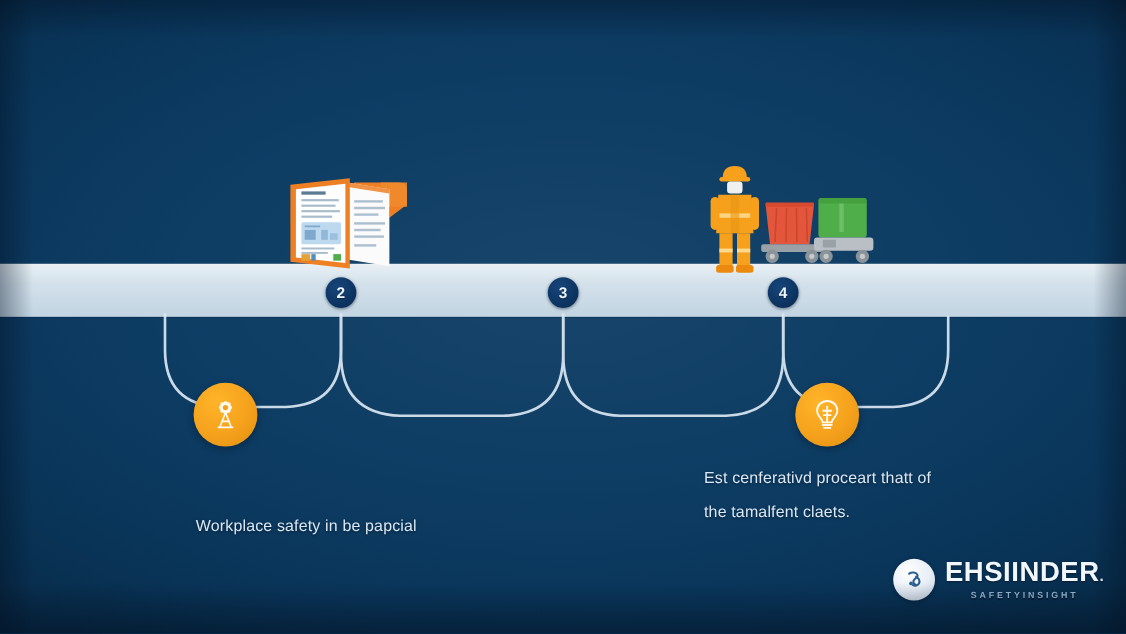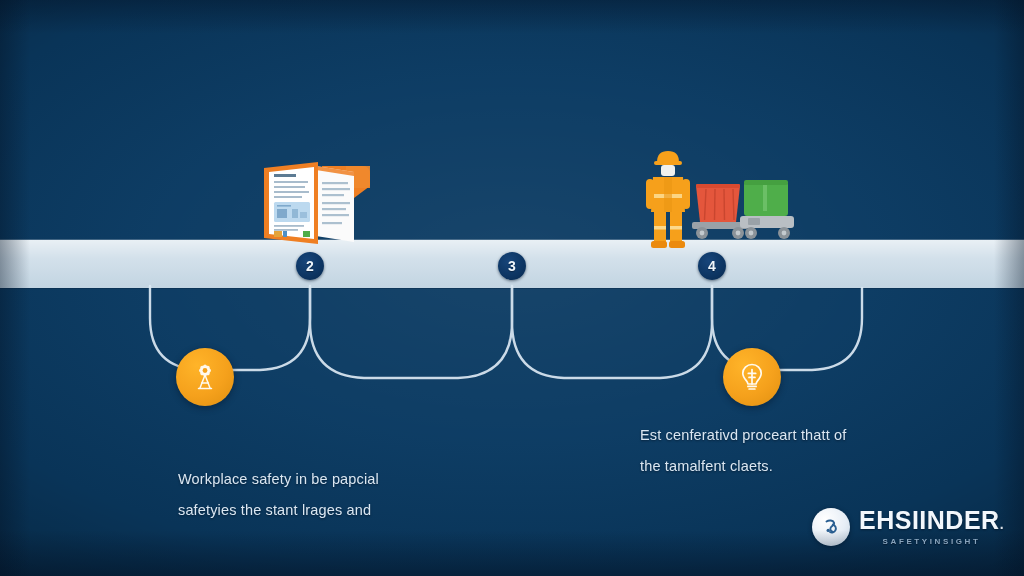--- a/index.html
+++ b/index.html
@@ -331,21 +331,20 @@
         <line x1="14.1" y1="29" x2="19.9" y2="29"></line>
         <line x1="13.3" y1="13.4" x2="20.7" y2="13.4"></line>
         <line x1="17" y1="9.6" x2="17" y2="24"></line>
         <line x1="14" y1="17.4" x2="20" y2="17.4"></line>
       </g>
     </svg>
   </div>
 
   <div class="copy" style="left:178px; top:420px;margin-top:44px;">
     <p>Workplace safety in be papcial</p>
-    <p>safetyies the stant lrages and</p>
   </div>
 
   <div class="copy" style="left:640px; top:420px;">
     <p>Est cenferativd proceart thatt of</p>
     <p>the tamalfent claets.</p>
   </div>
 
   <div class="logo">
     <div class="logo-mark">
       <svg width="24" height="24" viewBox="0 0 24 24">

